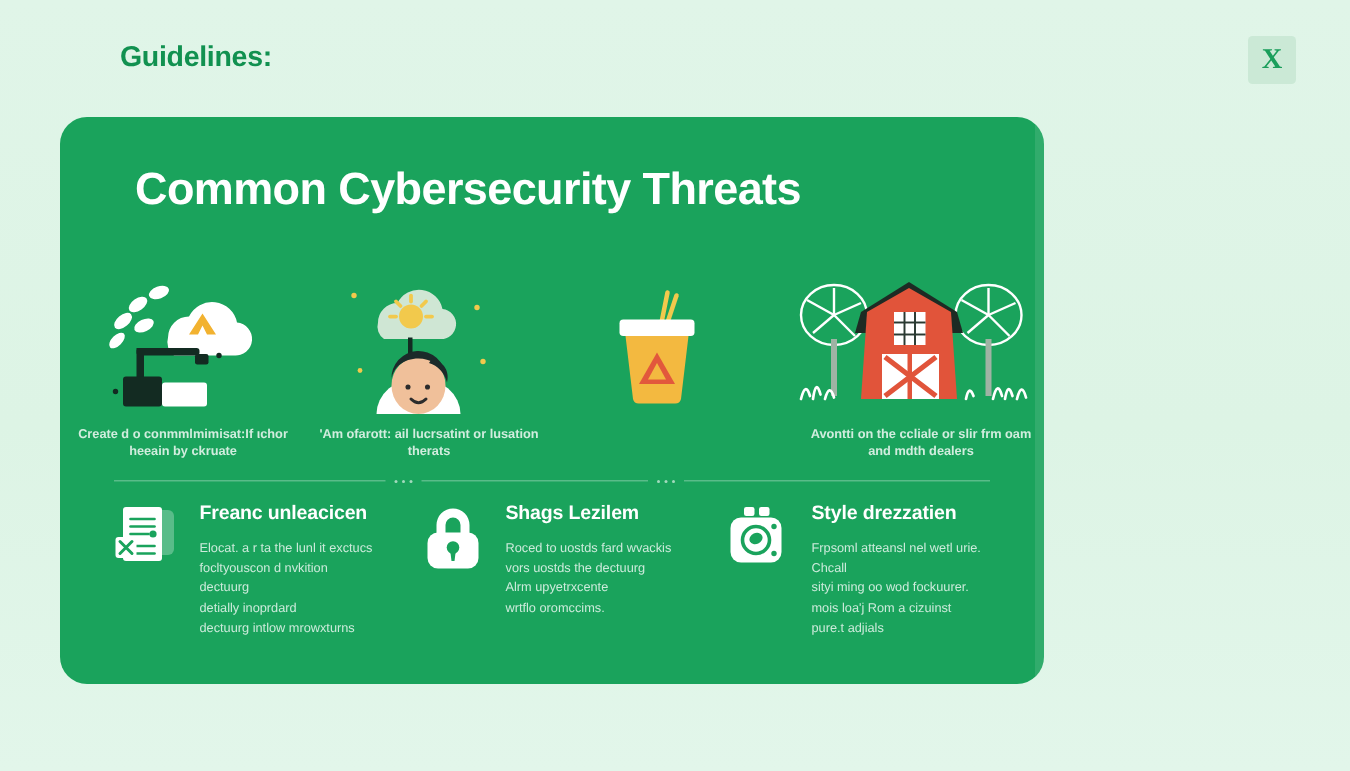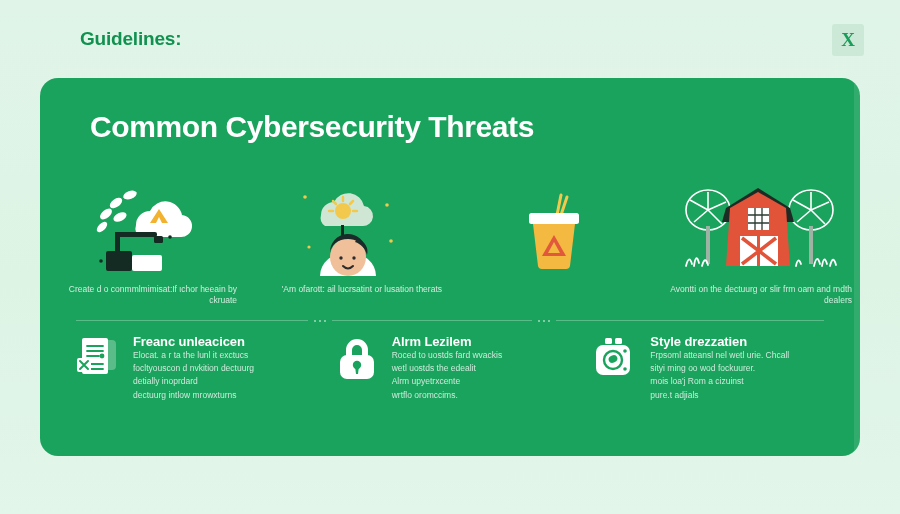--- a/index.html
+++ b/index.html
@@ -54,21 +54,21 @@
     font-size: 19px;
     font-weight: bold;
     font-family: "Liberation Serif", serif;
   }
 
   
   .card {
     position: absolute;
     left: 40px;
     top: 78px;
-    width: 820px;
+    width: 656px;
     height: 378px;
     background: #1aa35c;
     border-radius: 18px;
     overflow: hidden;
   }
   .card-edge {
     position: absolute;
     right: 0;
     top: 0;
     bottom: 0;
@@ -105,26 +105,27 @@
   
   .caption-row {
     position: absolute;
     left: 0;
     right: 0;
     top: 206px;
     display: flex;
   }
   .caption-cell {
     flex: 1;
-    text-align: right;
+    text-align: center;
     font-size: 8.5px;
     color: rgba(255,255,255,0.80);
     padding: 0 8px;
     line-height: 1.3;
     filter: blur(0.35px);
+    font-weight: bold;
   }
 
   
   .divider {
     position: absolute;
     left: 36px;
     right: 36px;
     top: 238px;
     height: 10px;
   }
@@ -173,21 +174,21 @@
     width: 44px;
     height: 46px;
     position: relative;
     margin-top: 2px;
   }
   .feature-text { flex: 1 1 auto; min-width: 0; }
   .feature-heading {
     font-size: 13px;
     font-weight: bold;
     color: #ffffff;
-    margin-bottom: 0;
+    margin-bottom: 10px;
     letter-spacing: -0.1px;
     filter: blur(0.3px);
   }
   .feature-line {
     font-size: 8.5px;
     color: rgba(255,255,255,0.78);
     line-height: 1.55;
     filter: blur(0.4px);
   }
 
@@ -346,21 +347,21 @@
             </g>
           </svg>
         </span>
       </div>
     </div>
 
     <div class="caption-row">
       <div class="caption-cell">Create d o conmmlmimisat:If ιchor heeain by ckruate</div>
       <div class="caption-cell">'Am ofarott: ail lucrsatint or lusation therats</div>
       <div class="caption-cell"></div>
-      <div class="caption-cell">Avontti on the dectuurg or slir frm oam and mdth dealers</div>
+      <div class="caption-cell">Avontti on the ccliale or slir frm oam and mdth dealers</div>
     </div>
 
     <div class="divider">
       <div class="divider-line"></div>
       <div class="divider-dots d1">
         <span></span>
           <span></span>
           <span></span>
       </div>
       <div class="divider-dots d2">
@@ -401,23 +402,23 @@
       <div class="feature">
         <div class="feature-icon">
           <svg width="44" height="46" viewBox="0 0 44 46">
             <path d="M11 20 v-6 a11 11 0 0 1 22 0 v6 h-6 v-6 a5 5 0 0 0 -10 0 v6 z" fill="#ffffff"></path>
             <rect x="5" y="19" width="34" height="24" rx="7" fill="#ffffff"></rect>
             <circle cx="22" cy="29" r="4.2" fill="#1aa35c"></circle>
             <path d="M20 30 h4 l-1 8 h-2 z" fill="#1aa35c"></path>
           </svg>
         </div>
         <div class="feature-text">
-          <div class="feature-heading">Alrm Lezilem</div>
+          <div class="feature-heading">Shags Lezilem</div>
           <div class="feature-line">Roced to uostds fard wvackis</div>
-          <div class="feature-line">wetl uostds the edealit</div>
+          <div class="feature-line">vors uostds the dectuurg</div>
           <div class="feature-line">Alrm upyetrxcente</div>
           <div class="feature-line">wrtflo oromccims.</div>
         </div>
       </div>
 
       <div class="feature">
         <div class="feature-icon">
           <svg width="44" height="46" viewBox="0 0 44 46">
             <rect x="12" y="2" width="7" height="6" rx="1.5" fill="#ffffff"></rect>
             <rect x="22" y="2" width="7" height="6" rx="1.5" fill="#ffffff"></rect>

